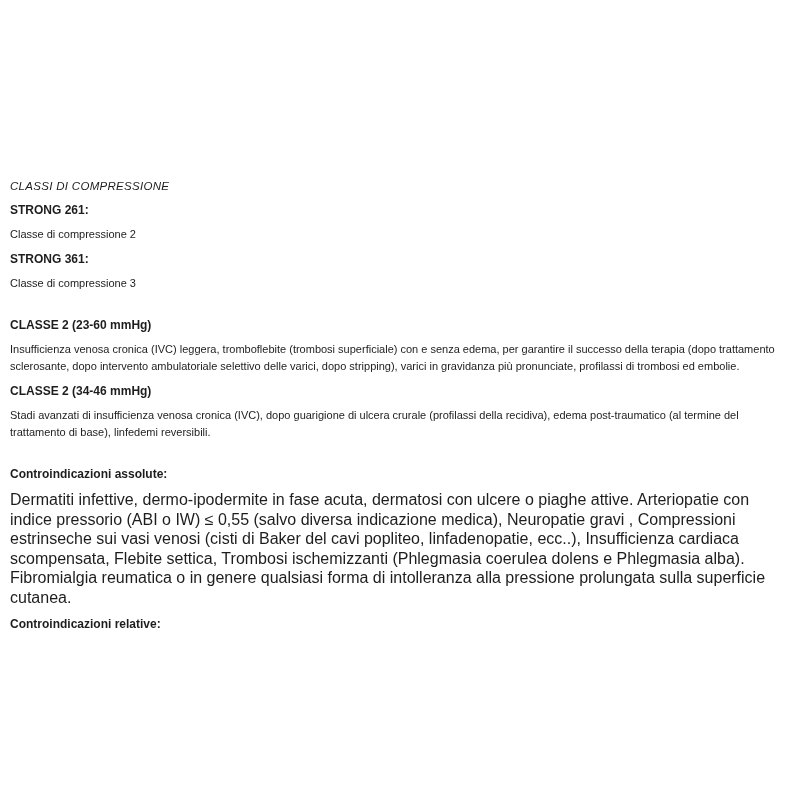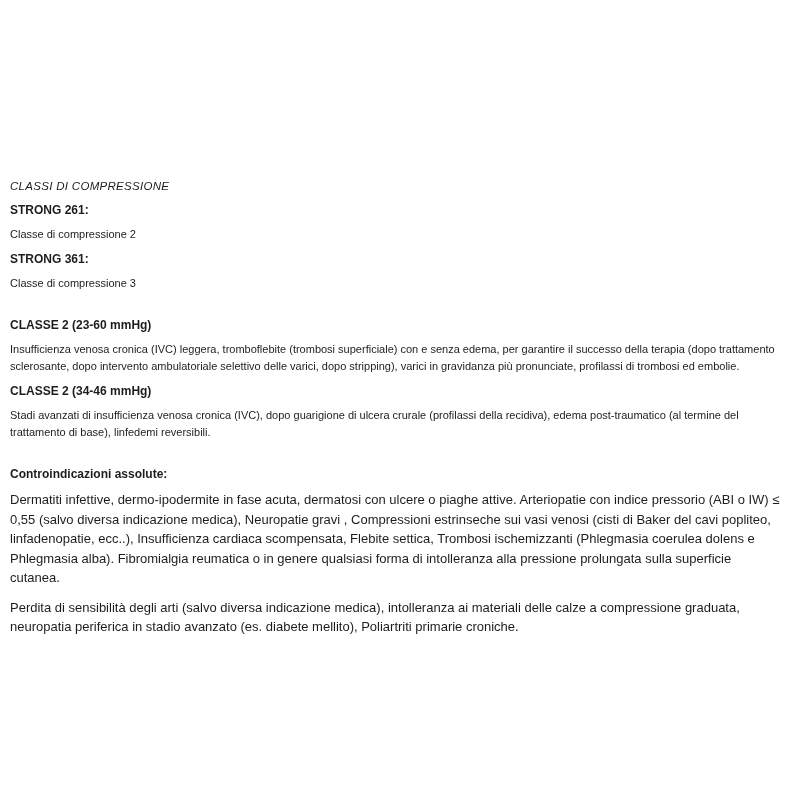--- a/index.html
+++ b/index.html
@@ -43,21 +43,21 @@
     line-height: 17px;
     margin: 0 0 9px 0;
   }
   .sub-label-lg {
     font-weight: 700;
     font-size: 12px;
     margin: 0 0 9px 0;
   }
   .body-lg {
     font-weight: 400;
-    font-size: 13px;
+    font-size: 16px;
     line-height: 19.5px;
     margin: 1px 0 10px 0;
   }
 </style>
 </head>
 <body>
 
 <main class="page">
 
   <section class="doc-section">
@@ -71,16 +71,16 @@
   <section class="doc-section">
     <p class="sub-label-sm">CLASSE 2 (23-60 mmHg)</p>
     <p class="body-sm">Insufficienza venosa cronica (IVC) leggera, tromboflebite (trombosi superficiale) con e senza edema, per garantire il successo della terapia (dopo trattamento sclerosante, dopo intervento ambulatoriale selettivo delle varici, dopo stripping), varici in gravidanza più pronunciate, profilassi di trombosi ed embolie.</p>
     <p class="sub-label-sm">CLASSE 2 (34-46 mmHg)</p>
     <p class="body-sm">Stadi avanzati di insufficienza venosa cronica (IVC), dopo guarigione di ulcera crurale (profilassi della recidiva), edema post-traumatico (al termine del trattamento di base), linfedemi reversibili.</p>
   </section>
 
   <section class="doc-section">
     <p class="sub-label-lg">Controindicazioni assolute:</p>
     <p class="body-lg">Dermatiti infettive, dermo-ipodermite in fase acuta, dermatosi con ulcere o piaghe attive. Arteriopatie con indice pressorio (ABI o IW) ≤ 0,55 (salvo diversa indicazione medica), Neuropatie gravi , Compressioni estrinseche sui vasi venosi (cisti di Baker del cavi popliteo, linfadenopatie, ecc..), Insufficienza cardiaca scompensata, Flebite settica, Trombosi ischemizzanti (Phlegmasia coerulea dolens e Phlegmasia alba). Fibromialgia reumatica o in genere qualsiasi forma di intolleranza alla pressione prolungata sulla superficie cutanea.</p>
-    <p class="body-lg">Perdita di sensibilità degli arti (salvo diversa indicazione medica), intolleranza ai materiali delle calze a compressione graduata, neuropatia periferica in stadio avanzato (es. diabete mellito), Poliartriti primarie croniche.</p>
+    <p class="sub-label-lg">Controindicazioni relative:</p>
   </section>
 
 </main>
 
 </body></html>

